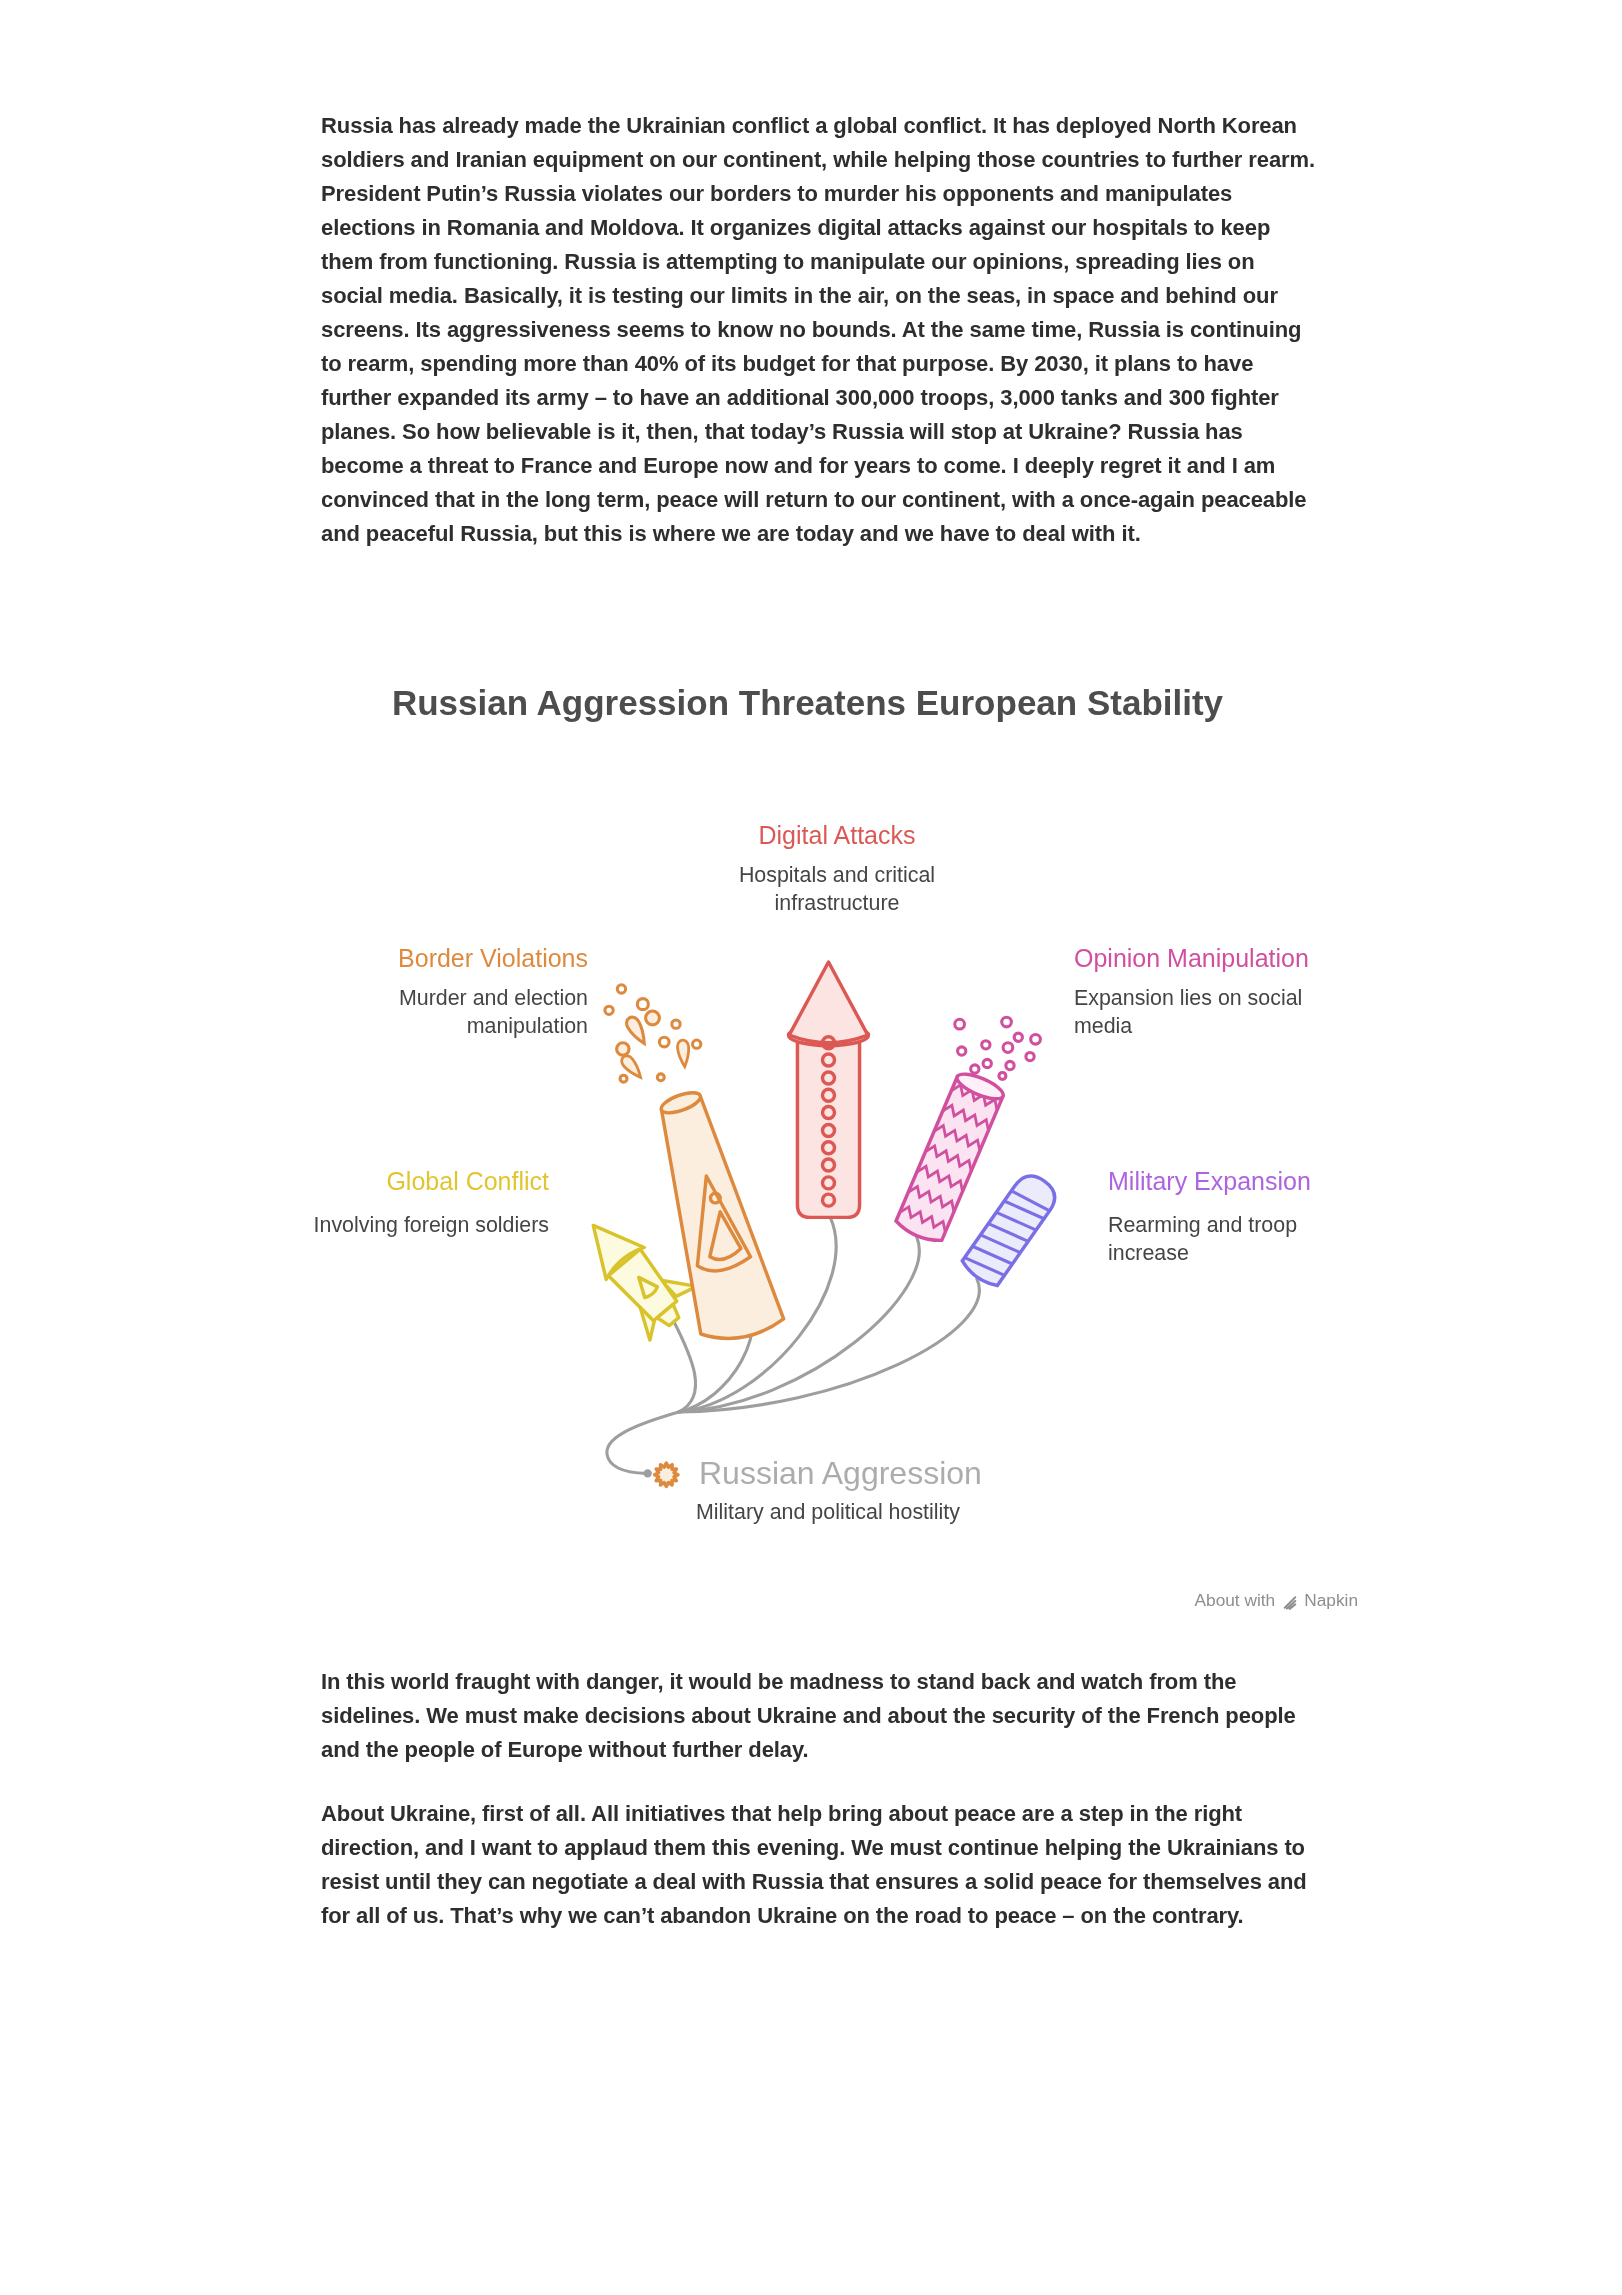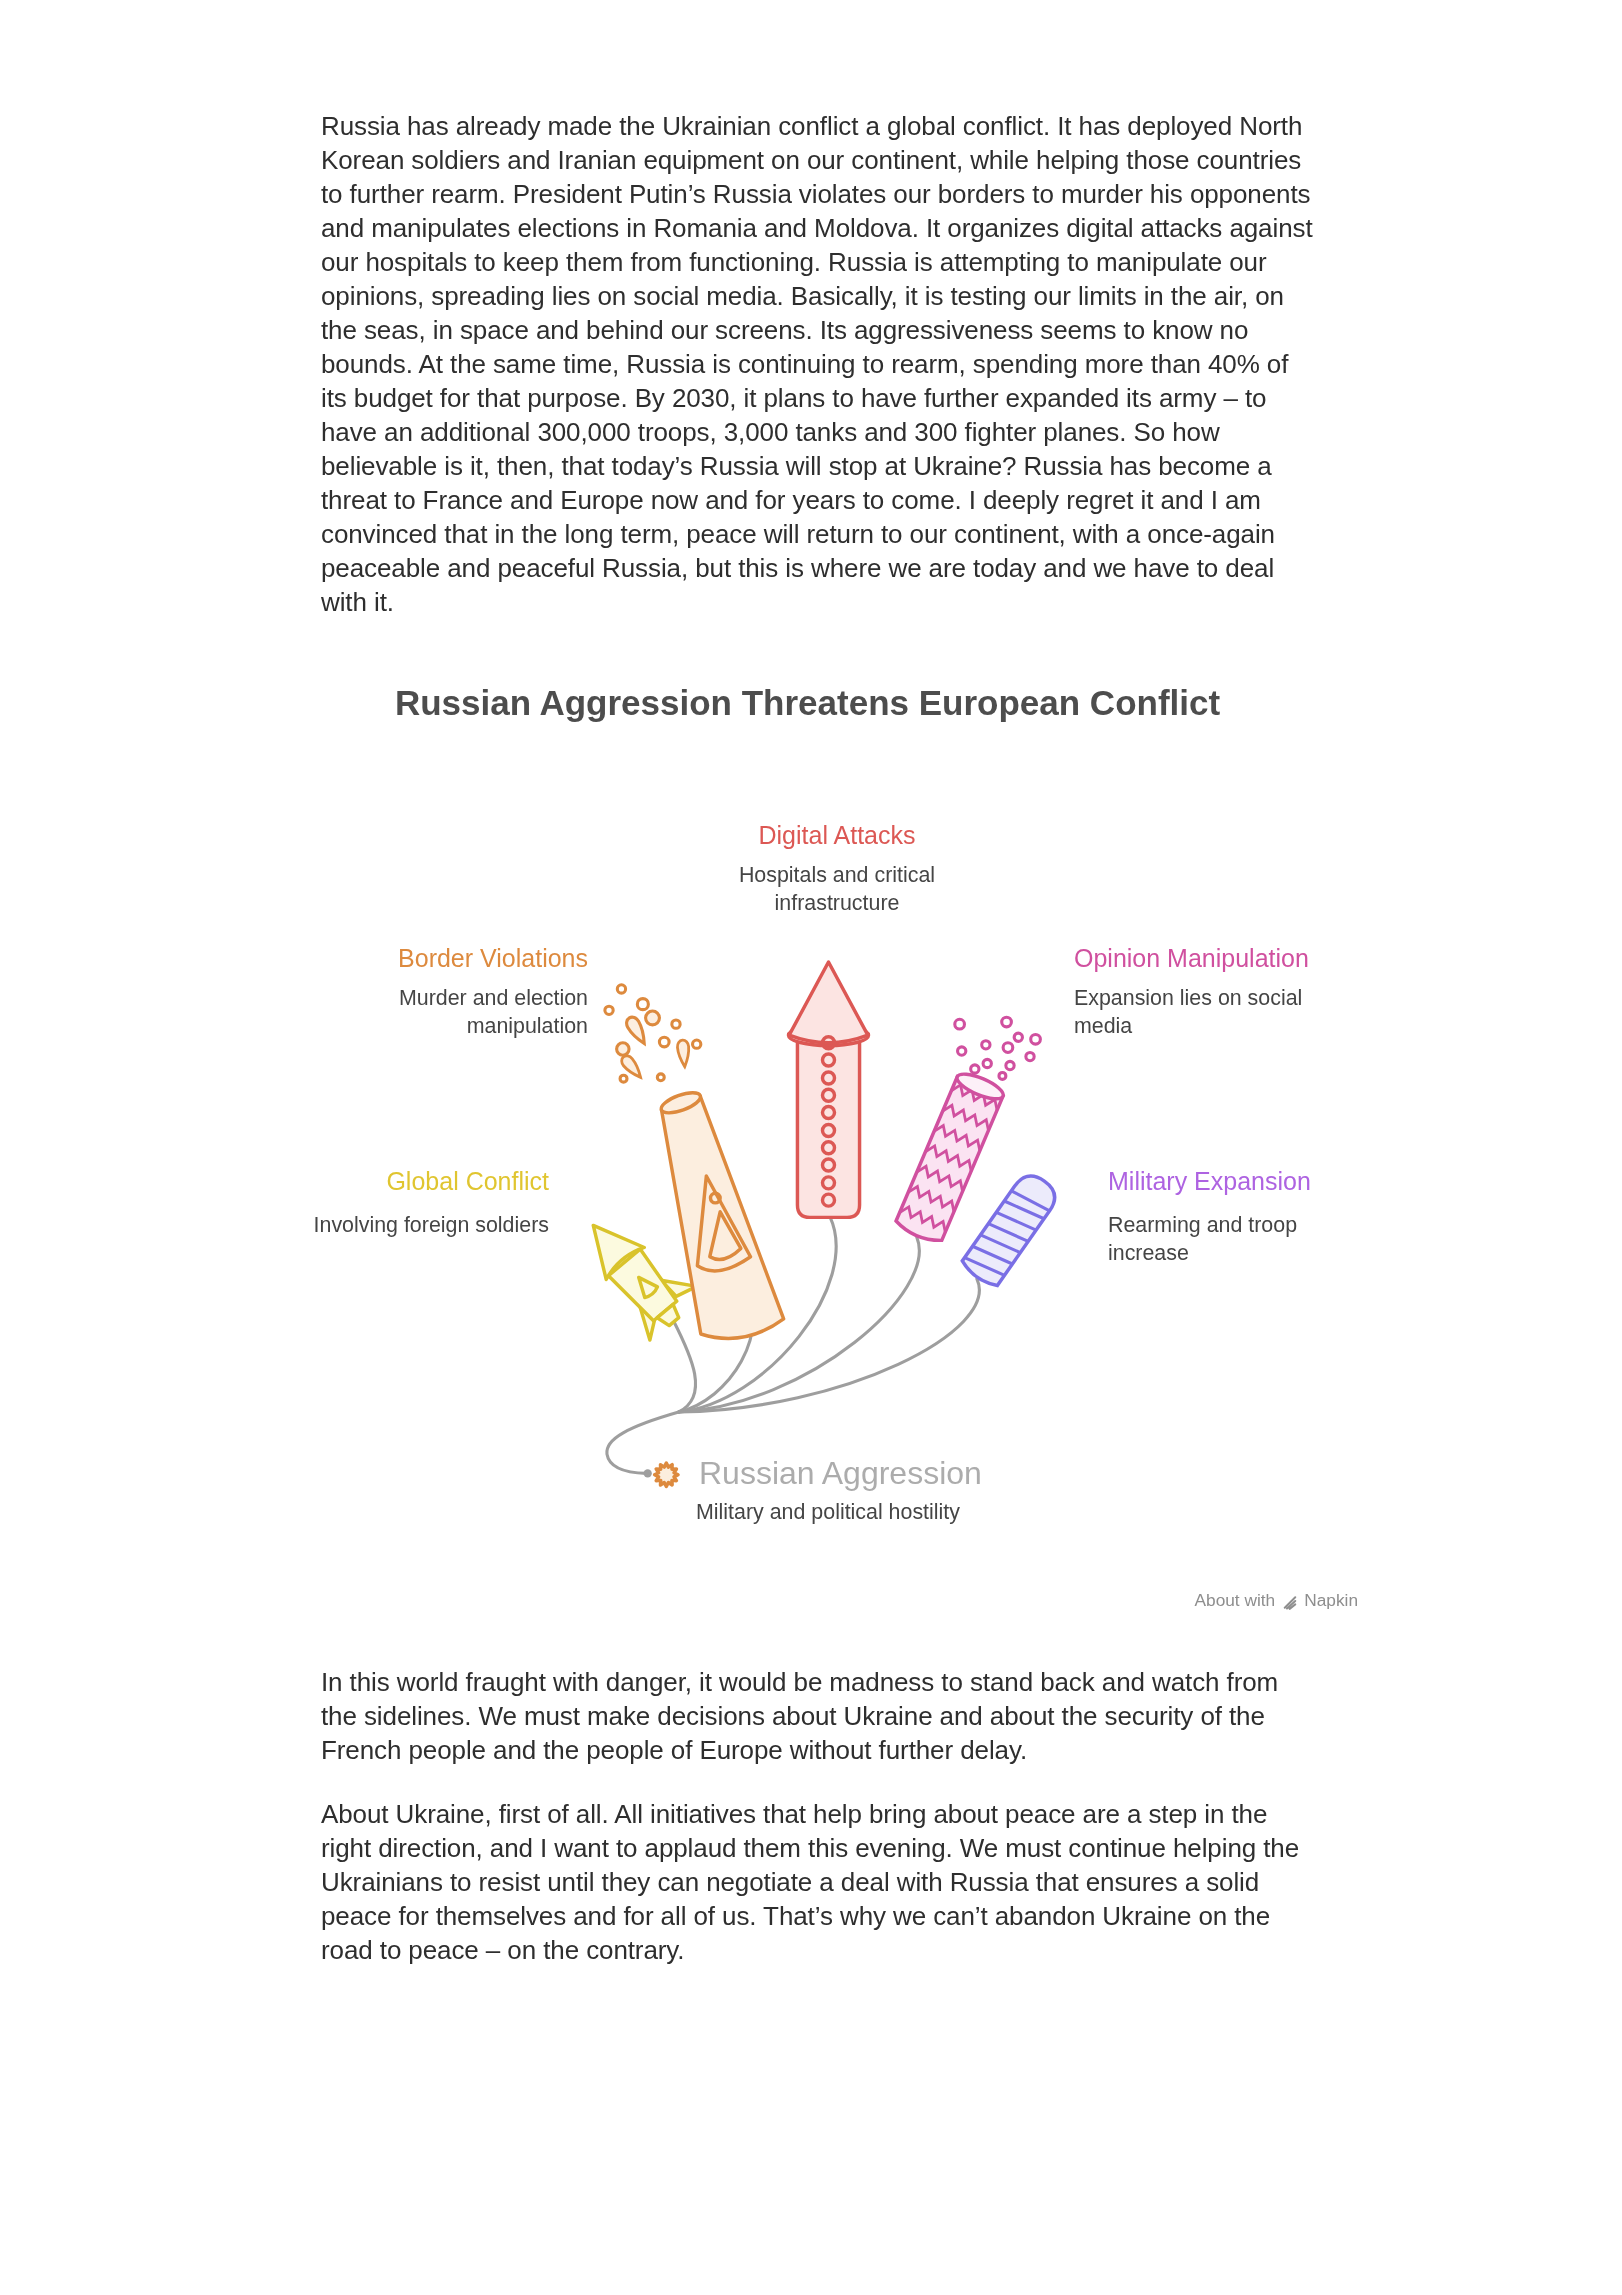--- a/index.html
+++ b/index.html
@@ -10,23 +10,23 @@
     background:#ffffff;
     font-family:"Liberation Sans", sans-serif;
     overflow:hidden;
   }
   
   .para{
     position:absolute;
     left:321px;
     width:998px;
     margin:0;
-    font-size:26px;
+    font-size:22px;
     line-height:34px;
-    font-weight:normal;
+    font-weight:bold;
     color:#2e2e2e;
     letter-spacing:-0.1px;
   }
   .p1{top:109px;}
   .p2{top:1665px;}
   .p3{top:1797px;}
 
   
   .diagram-title{
     position:absolute;
@@ -90,21 +90,21 @@
   }
   .credit svg{display:block;}
 </style>
 </head>
 <body>
 
 <div class="page">
 
   <p class="para p1">Russia has already made the Ukrainian conflict a global conflict. It has deployed North Korean soldiers and Iranian equipment on our continent, while helping those countries to further rearm. President Putin’s Russia violates our borders to murder his opponents and manipulates elections in Romania and Moldova. It organizes digital attacks against our hospitals to keep them from functioning. Russia is attempting to manipulate our opinions, spreading lies on social media. Basically, it is testing our limits in the air, on the seas, in space and behind our screens. Its aggressiveness seems to know no bounds. At the same time, Russia is continuing to rearm, spending more than 40% of its budget for that purpose. By 2030, it plans to have further expanded its army – to have an additional 300,000 troops, 3,000 tanks and 300 fighter planes. So how believable is it, then, that today’s Russia will stop at Ukraine? Russia has become a threat to France and Europe now and for years to come. I deeply regret it and I am convinced that in the long term, peace will return to our continent, with a once-again peaceable and peaceful Russia, but this is where we are today and we have to deal with it.</p>
 
-  <h2 class="diagram-title">Russian Aggression Threatens European Conflict</h2>
+  <h2 class="diagram-title">Russian Aggression Threatens European Stability</h2>
 
   <svg class="artwork" viewBox="0 0 1540 1420" aria-hidden="true">
     <defs>
       <path id="drop" d="M 0 -22 C 7 -8 9 2 9 10 A 9 11 0 1 1 -9 10 C -9 2 -7 -8 0 -22 Z"></path>
     </defs>
 
     <g fill="none" stroke="#9e9e9e" stroke-width="4.5" stroke-linecap="round">
       <path d="M 545 932 C 572 985 598 1042 553 1065"></path>
       <path d="M 647 865 C 692 952 625 1048 553 1065"></path>
       <path d="M 772 782 C 818 880 680 1052 553 1065"></path>

